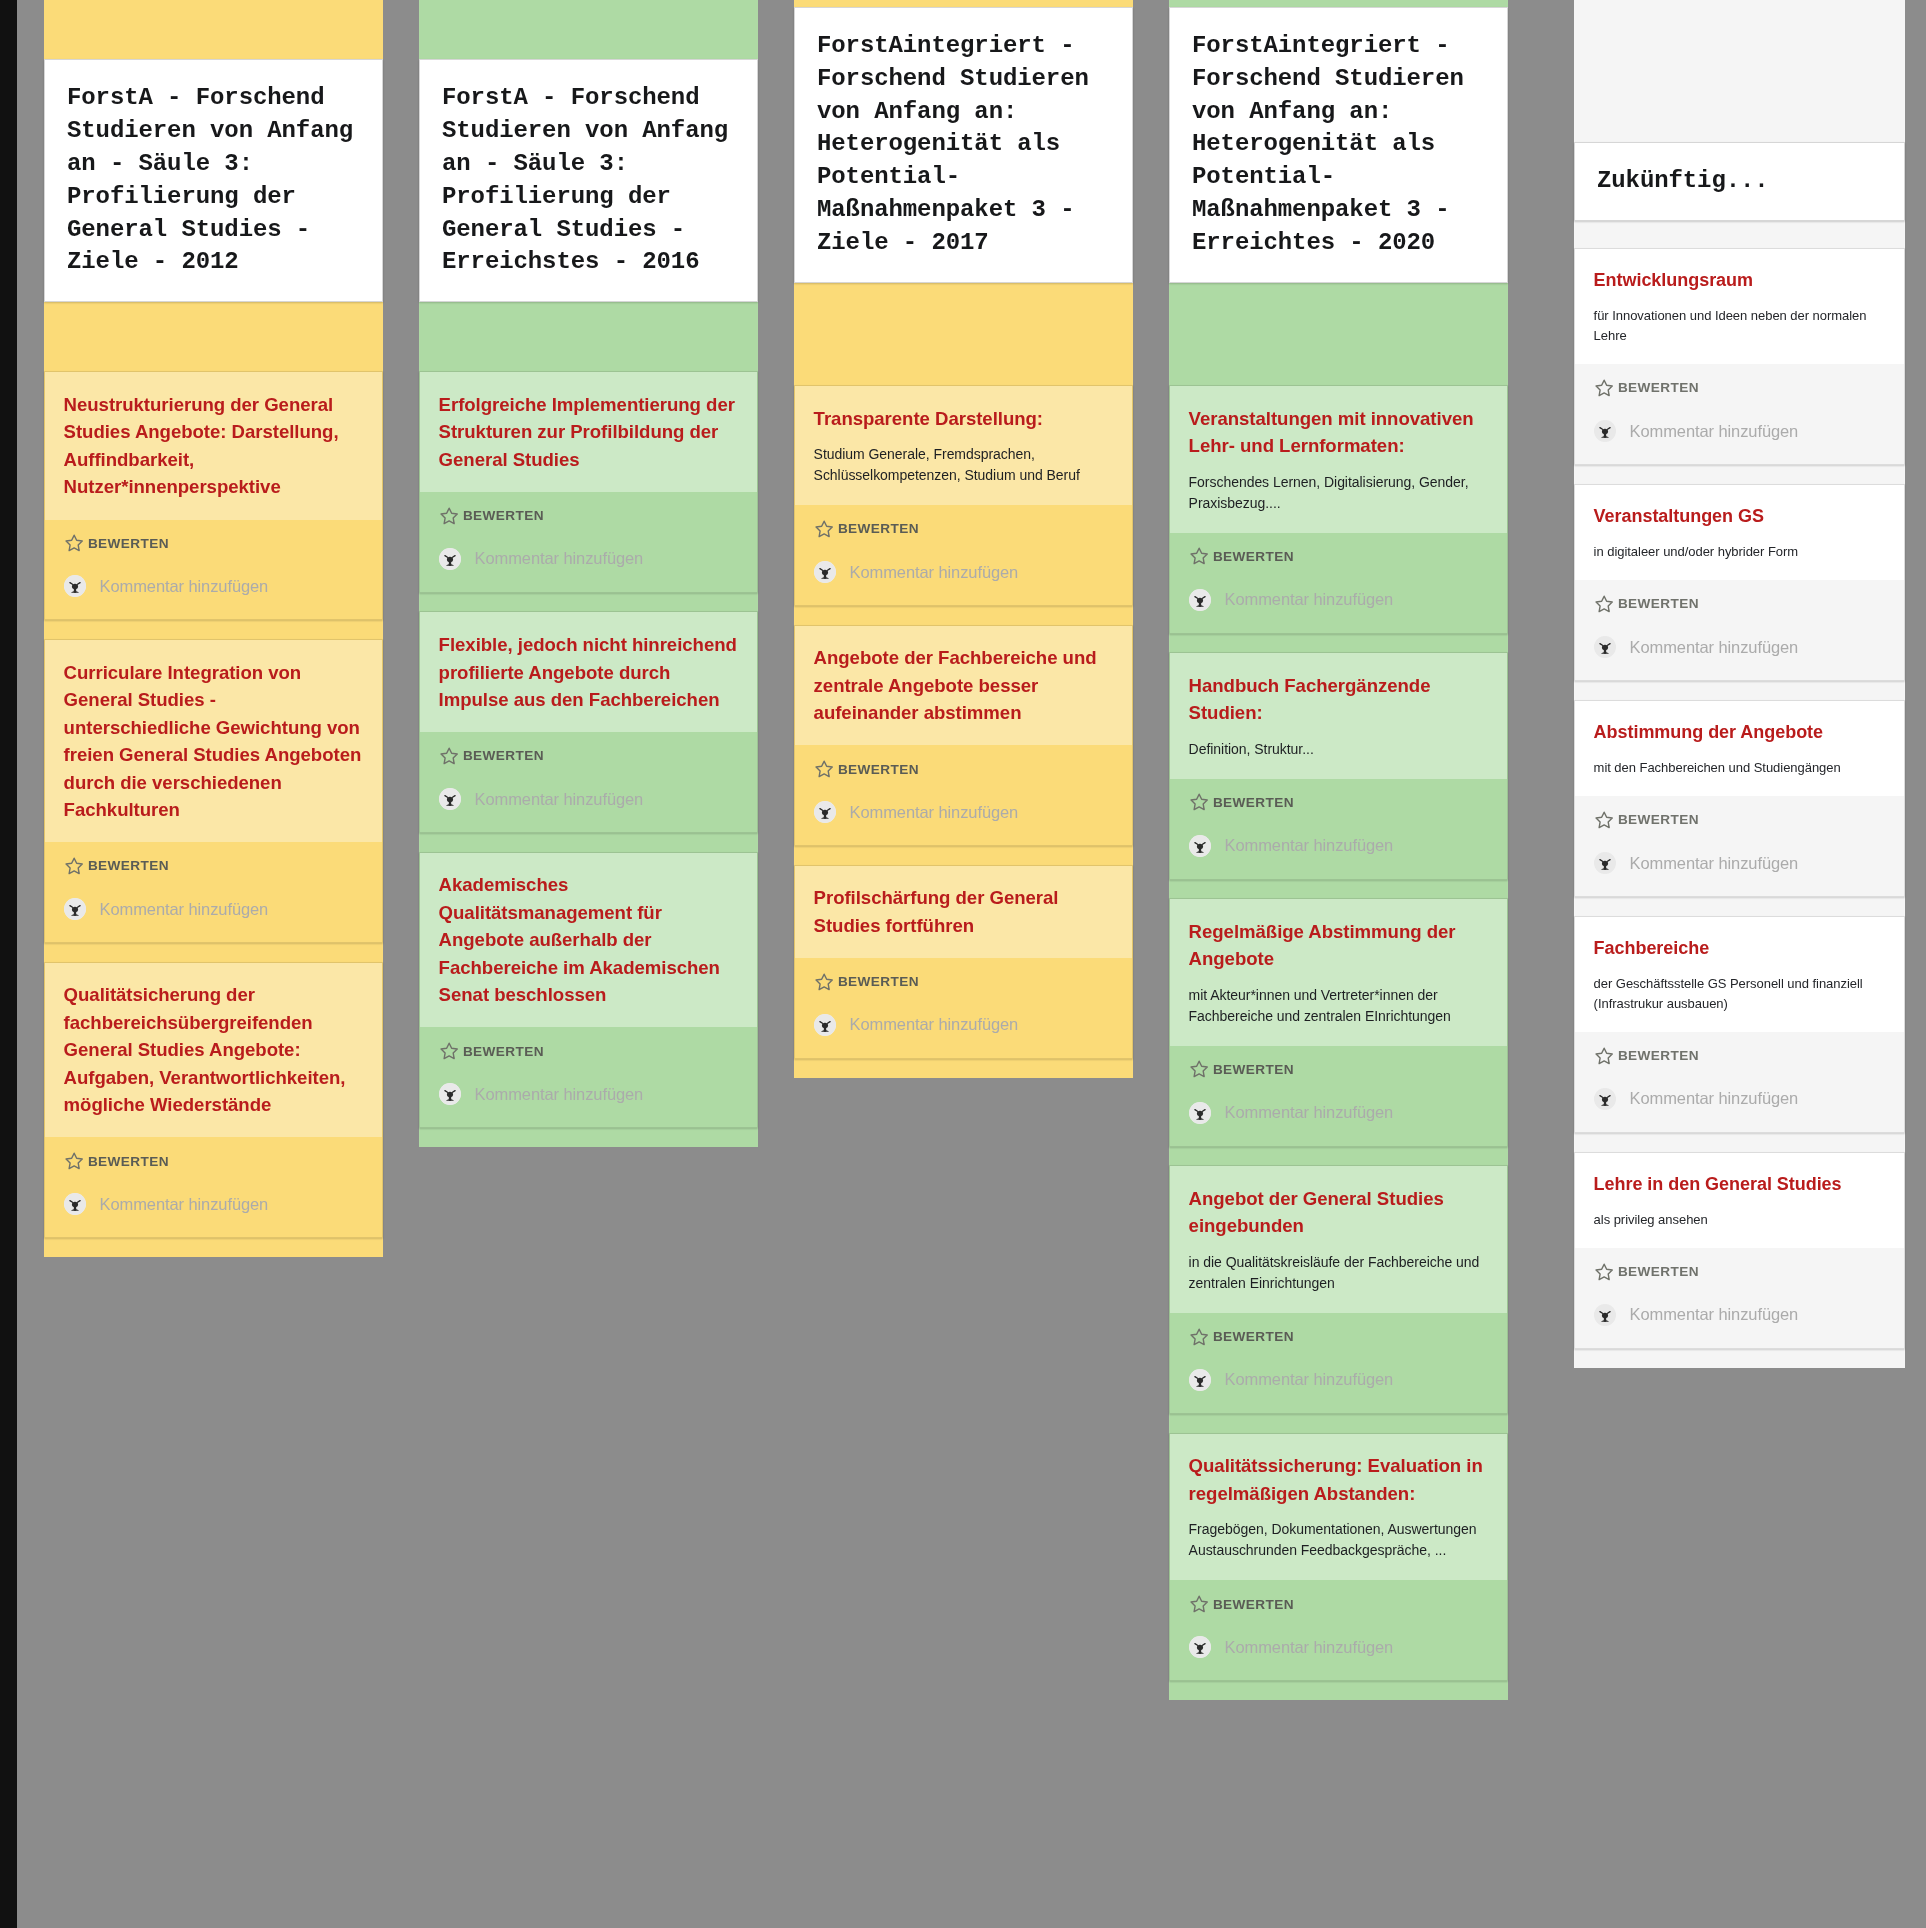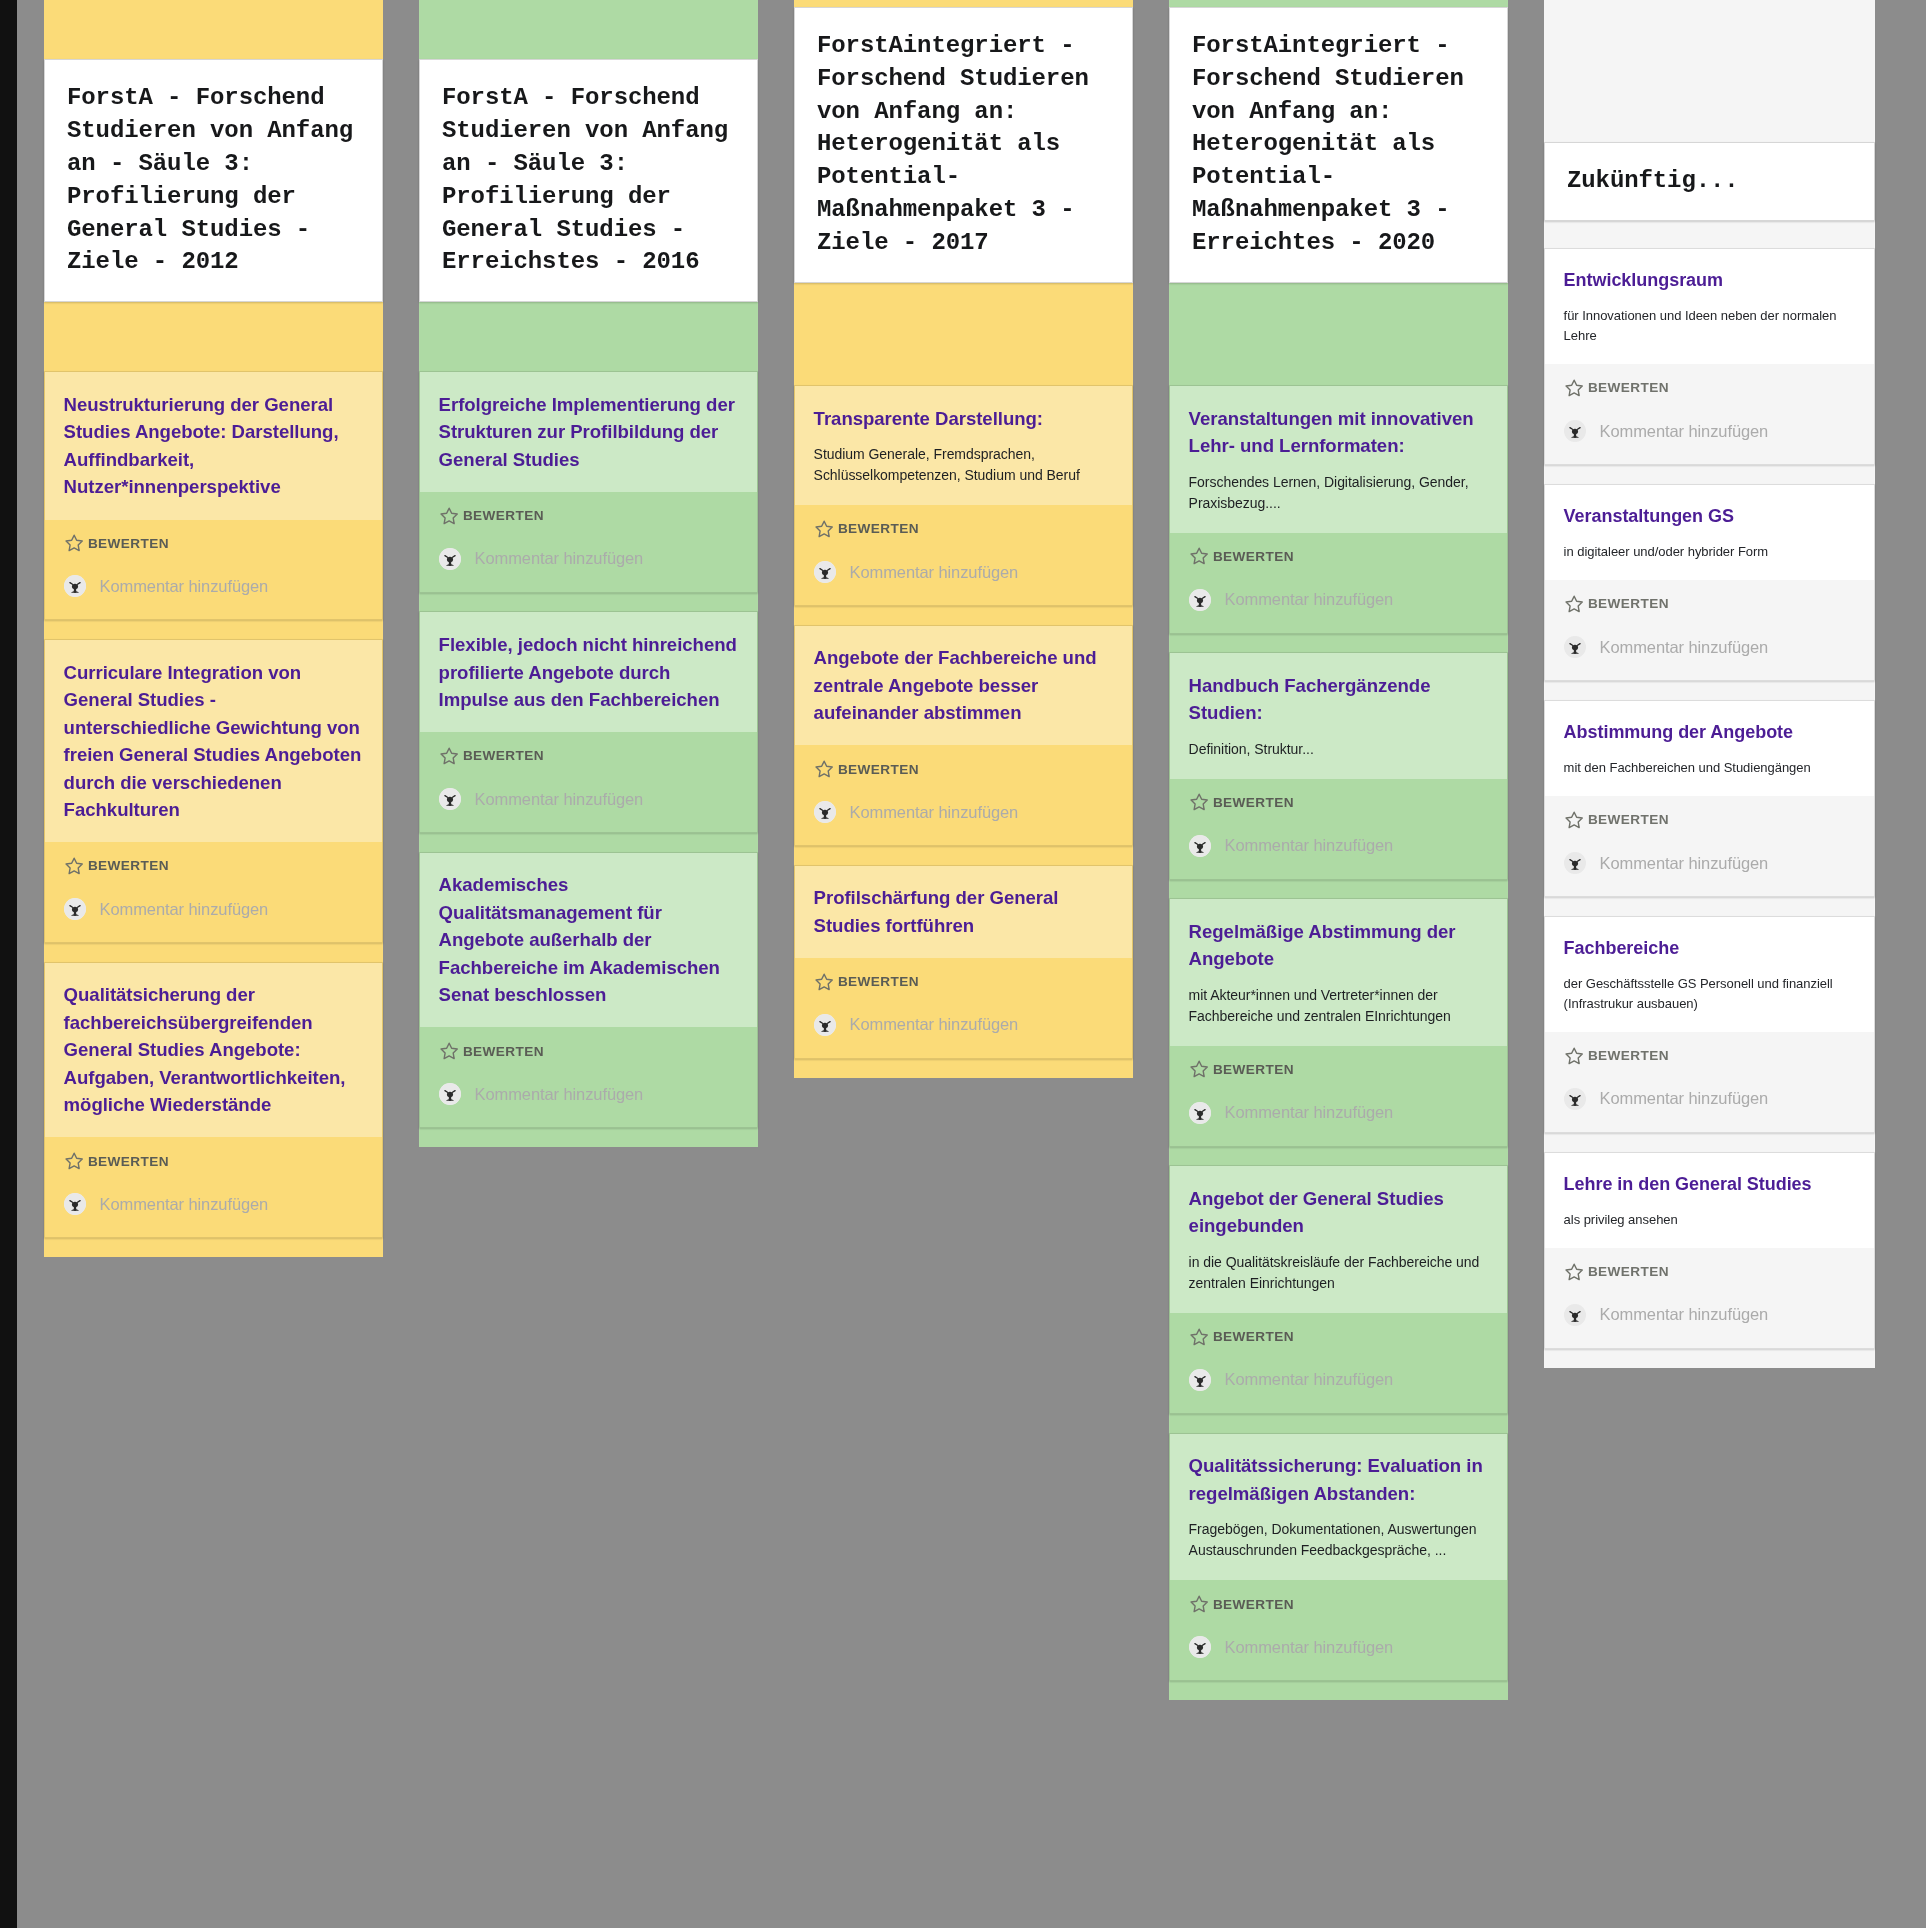--- a/index.html
+++ b/index.html
@@ -56,21 +56,21 @@
     margin-bottom:18.6px;
     overflow:hidden;
   }
   .card-body{
     padding:18.6px 18.6px 18.6px 18.6px;
   }
   .card-title{
     font-size:18.6px;
     font-weight:bold;
     line-height:1.48;
-    color:#4c1d95;
+    color:#b91c1c;
     letter-spacing:-0.04px;
   }
   .card-sub{
     font-size:14px;
     font-weight:normal;
     line-height:1.52;
     color:#1d1f22;
     margin-top:12px;
     letter-spacing:-0.04px;
   }
@@ -115,21 +115,21 @@
   .c-yellow .card-body{ background:#fbe7a7; }
   .c-yellow .card-foot{ background:#fbdb78; }
   .c-yellow{ background:#fbdb78; }
 
   .c-green .card-body{ background:#cce9c6; }
   .c-green .card-foot{ background:#aedaa4; }
   .c-green{ background:#aedaa4; }
 
   .c-white .card-body{ background:#ffffff; }
   .c-white .card-foot{ background:#f5f5f5; }
-  .c-white{ background:#f5f5f5; }
+  .c-white{ background:#f5f5f5;margin-left:30px; }
   .c-white .card{ border:0.8px solid #dcdcdc; }
   .c-white .card-title{ font-size:18px; }
   .c-white .card-sub{ font-size:13px; color:#24262a; }
   .c-white .rate-label{ color:#70726c; }
 
   .white-note{ border:0.8px solid #dcdcdc !important; }
 </style>
 </head>
 <body>
 

